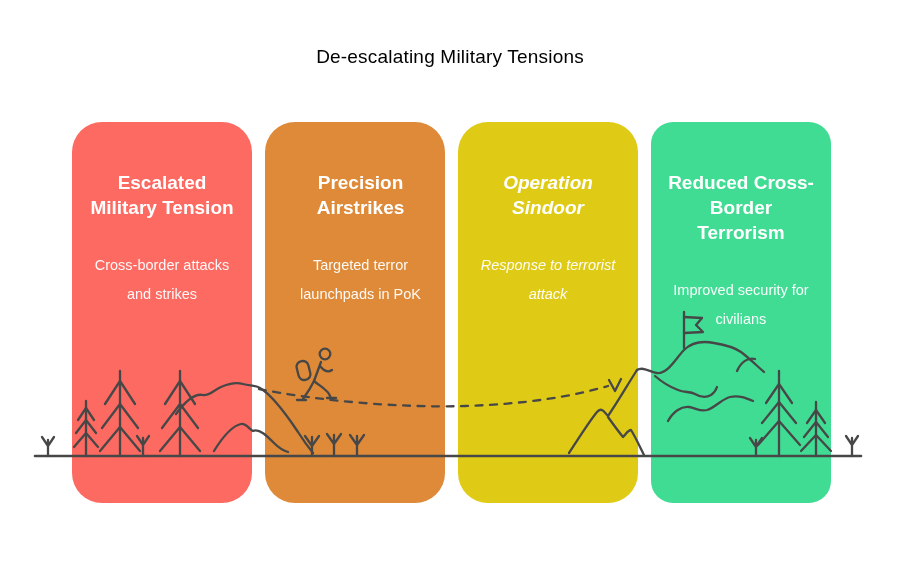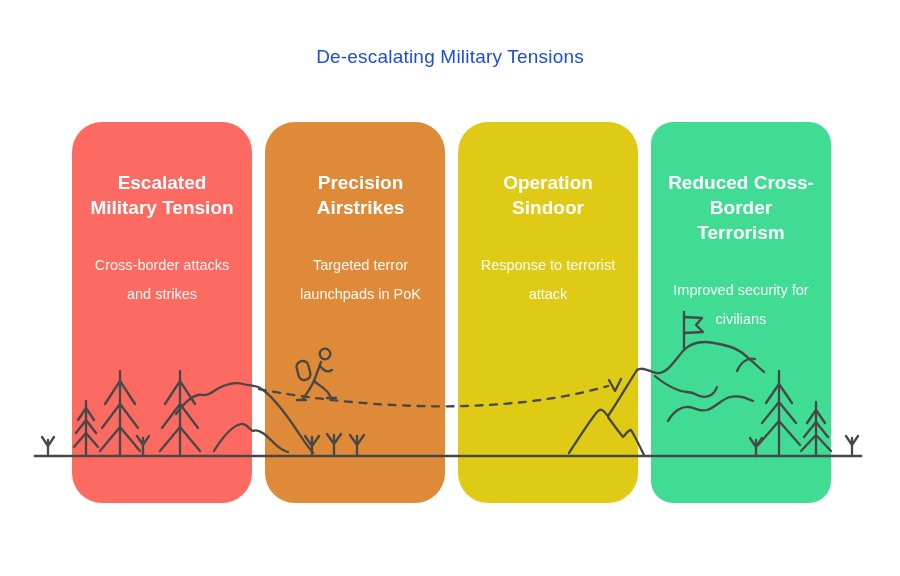--- a/index.html
+++ b/index.html
@@ -15,31 +15,31 @@
   .scene{position:absolute;left:0;top:0;z-index:2;pointer-events:none;}
   .scene path,.scene circle,.scene rect{fill:none;stroke:#474747;stroke-width:2.3;
         stroke-linecap:round;stroke-linejoin:round;}
   .scene .ground{stroke-width:2.6;}
 </style>
 </head>
 <body>
 
 <div class="stage">
 
-  <div class="main-title" style="color: #1d4ed8;">De-escalating Military Tensions</div>
+  <div class="main-title" style="color: #000000;">De-escalating Military Tensions</div>
 
   <div class="card card1" style="background: rgb(252, 106, 98);">
     <div class="card-title">Escalated Military Tension</div>
     <div class="card-sub">Cross-border attacks and strikes</div>
   </div>
   <div class="card card2" style="background: rgb(222, 138, 56);">
     <div class="card-title">Precision Airstrikes</div>
     <div class="card-sub">Targeted terror launchpads in PoK</div>
   </div>
-  <div class="card card3" style="background: rgb(223, 203, 22);">
+  <div class="card card3" style="background: rgb(223, 203, 22); font-style: italic;">
     <div class="card-title">Operation Sindoor</div>
     <div class="card-sub">Response to terrorist attack</div>
   </div>
   <div class="card card4" style="background: rgb(64, 220, 148);">
     <div class="card-title">Reduced Cross-Border Terrorism</div>
     <div class="card-sub">Improved security for civilians</div>
   </div>
 
   <svg class="scene" width="900" height="576" viewBox="0 0 900 576">
 

